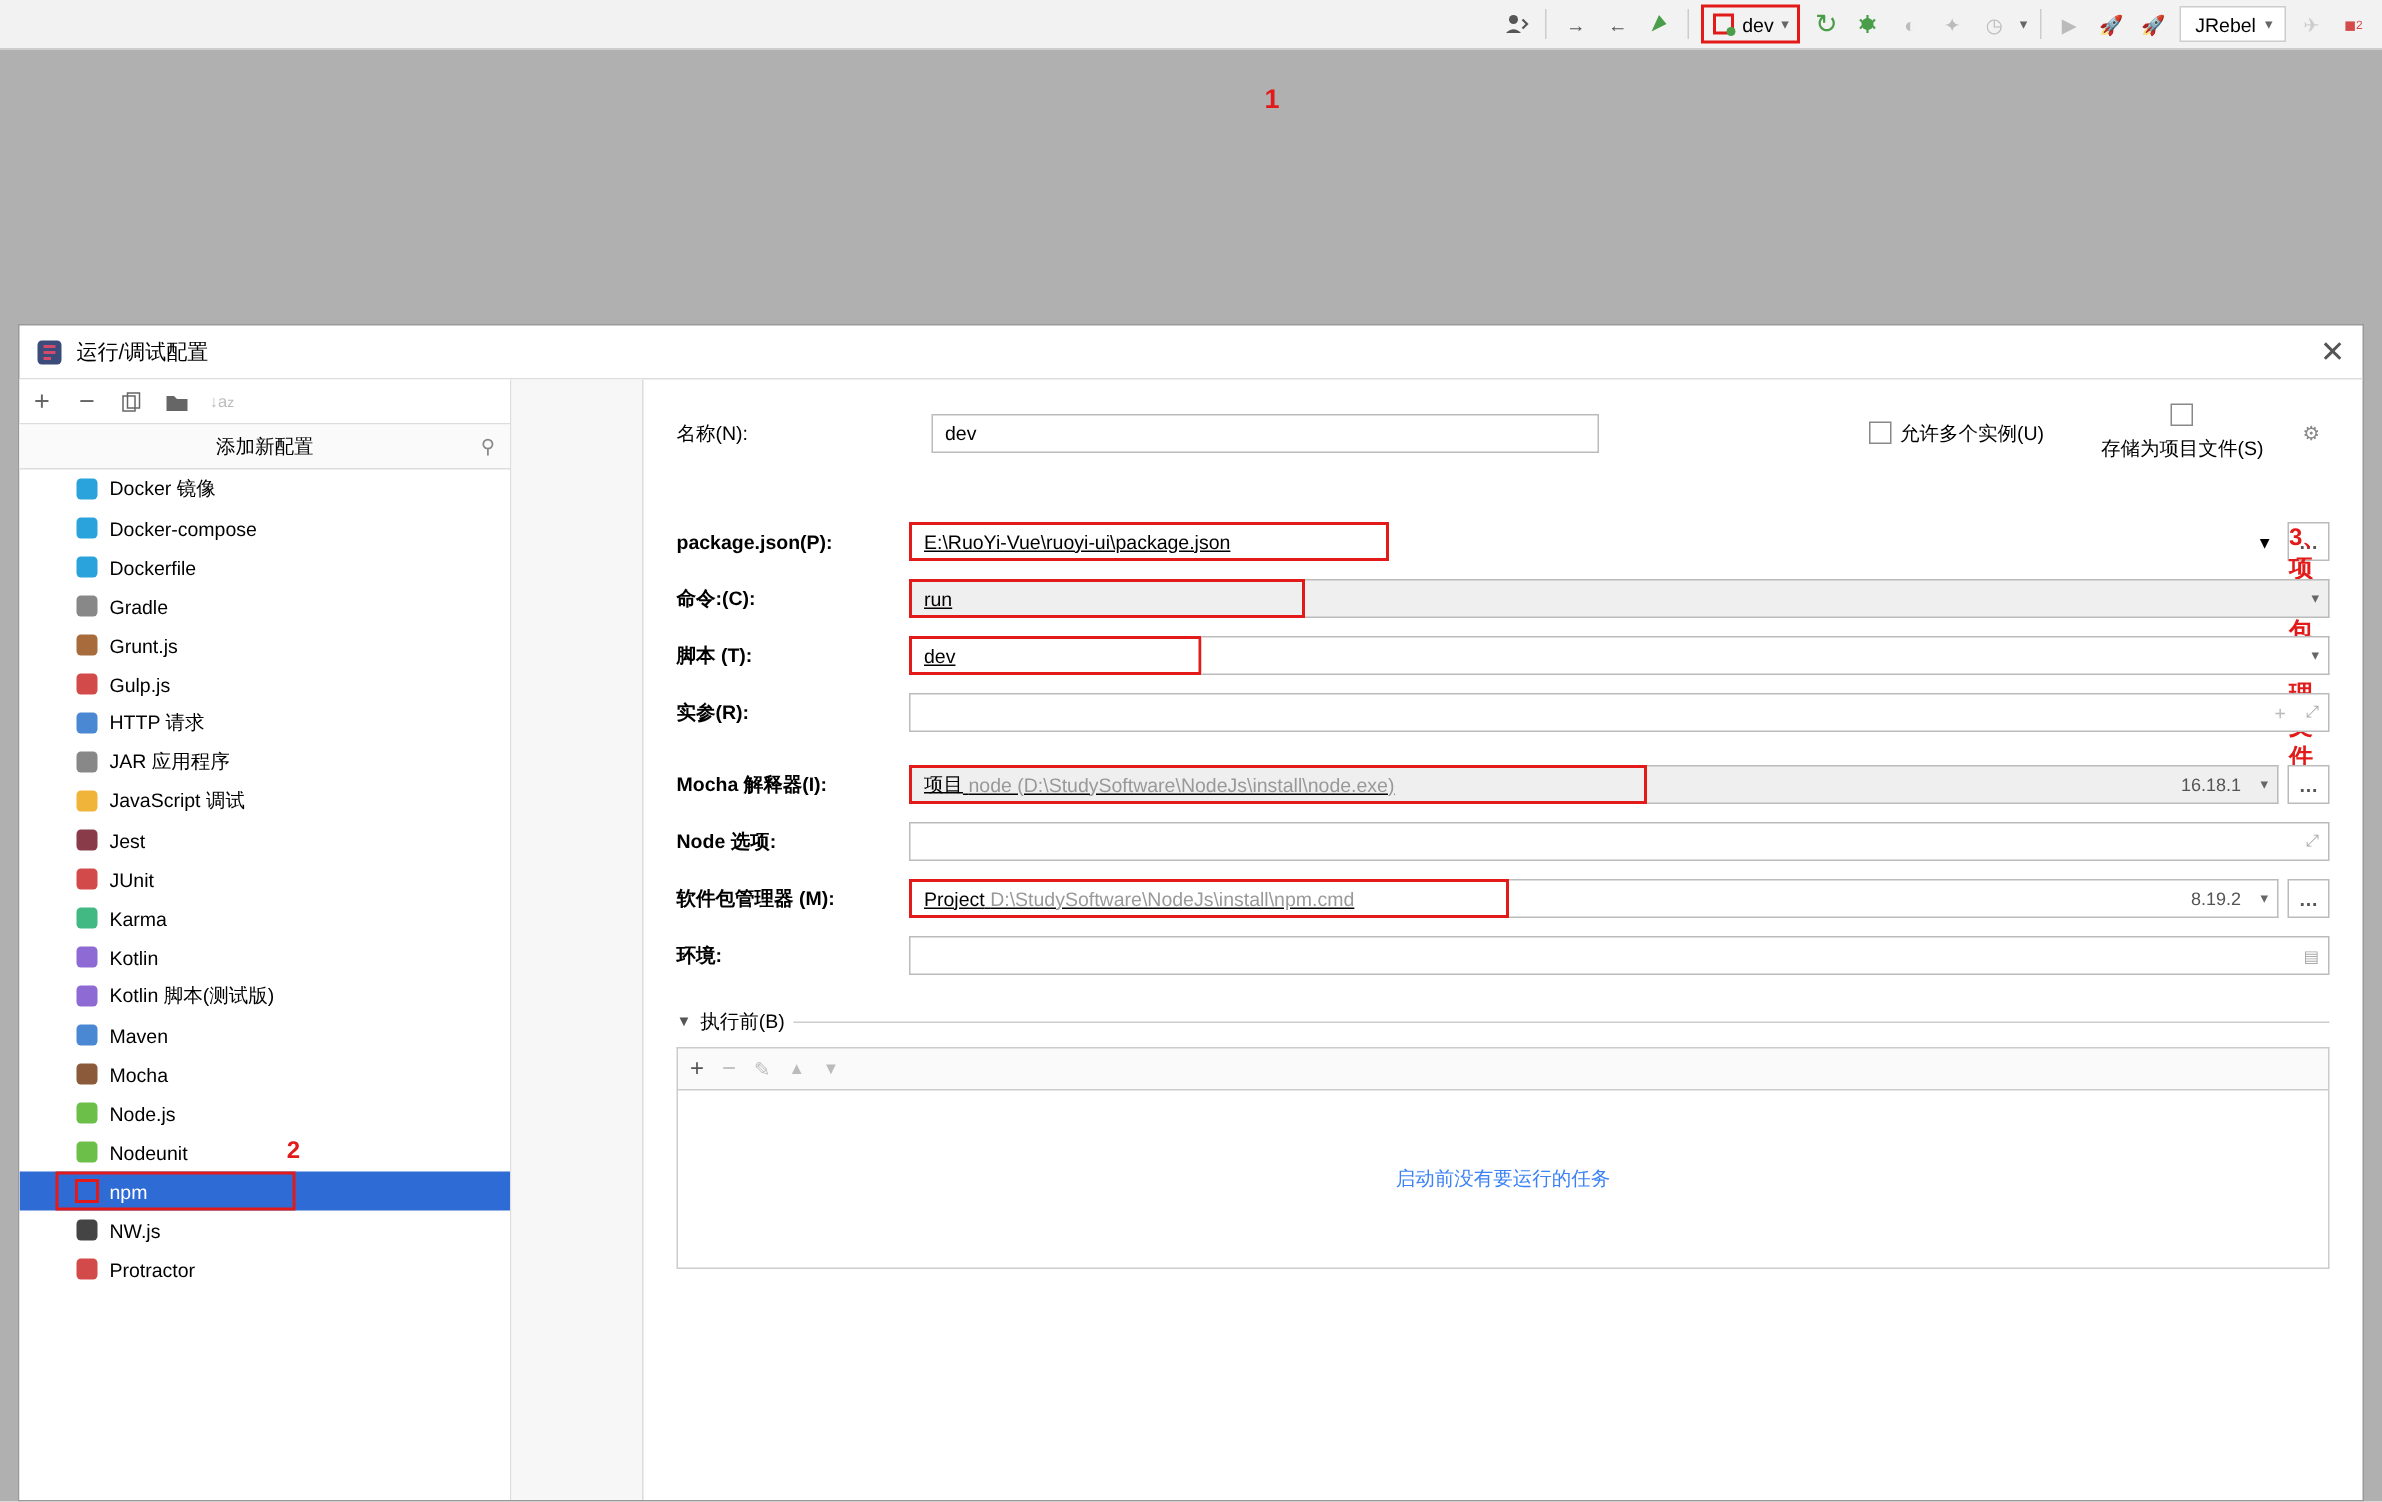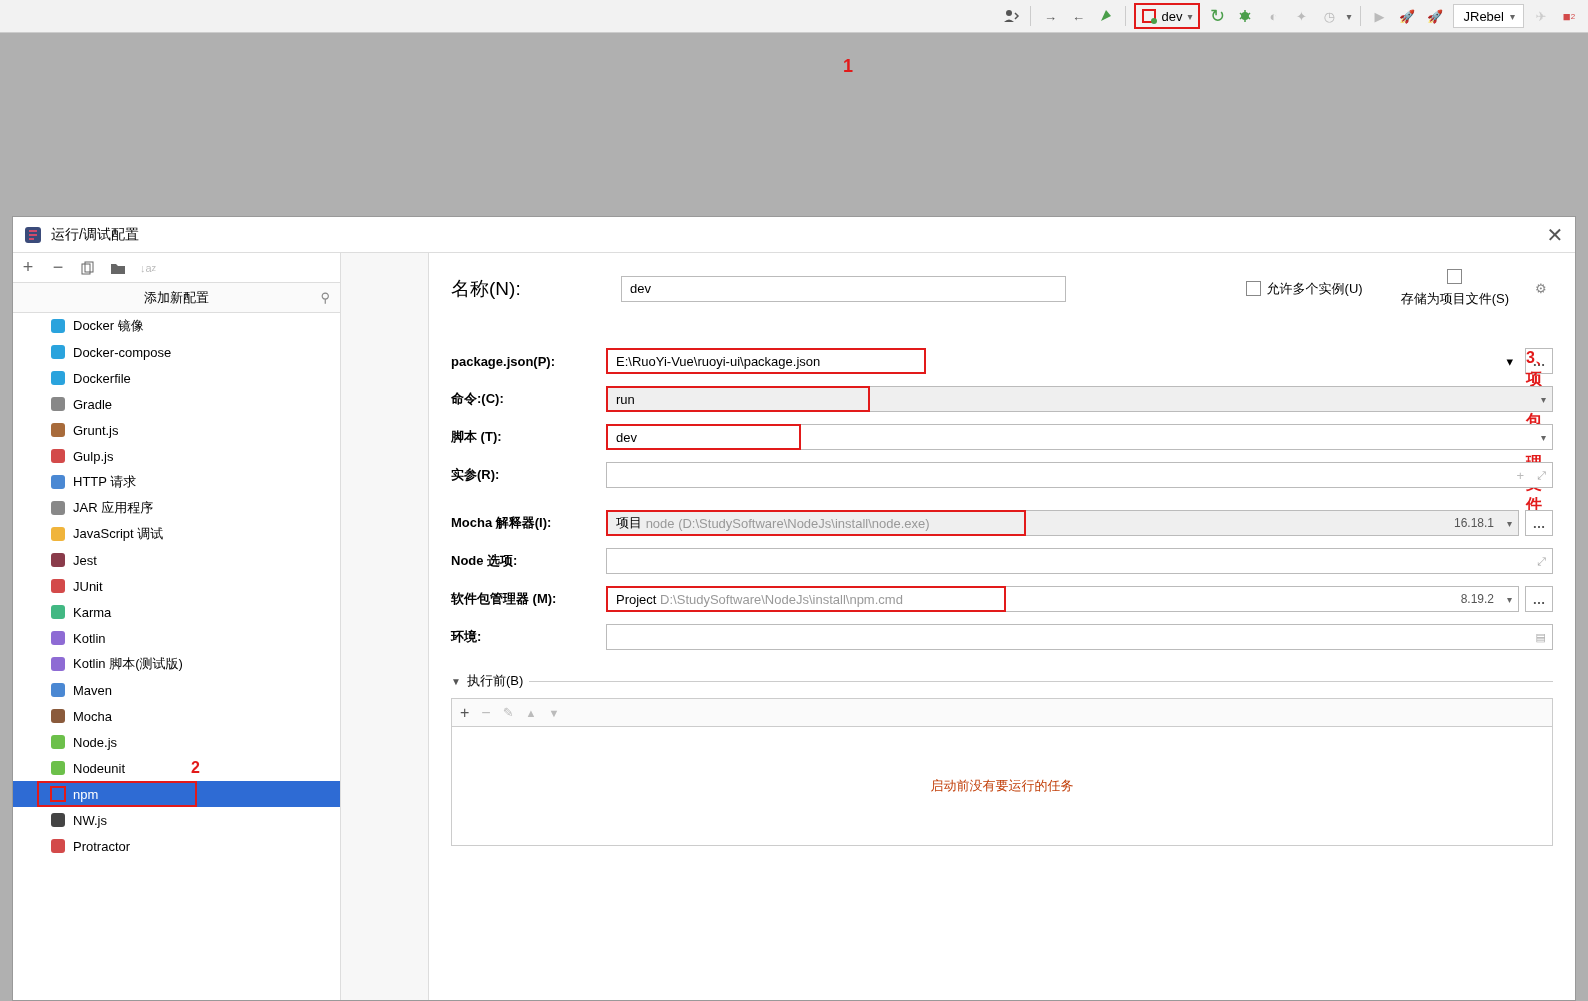--- a/index.html
+++ b/index.html
@@ -39,50 +39,50 @@
 .tree-icon { width: 18px; height: 18px; display: flex; align-items: center; justify-content: center; font-size: 14px; }
 .annotation-2 { position: absolute; right: 140px; color: #e21a1a; font-weight: bold; font-size: 16px; }
 .npm-row-marker { position: absolute; left: 24px; top: 0; bottom: 0; width: 160px; border: 2px solid #e21a1a; pointer-events: none; }
 .npm-icon-box { width: 16px; height: 16px; border: 2px solid #e21a1a; }
 
 
 .mid-gap { width: 88px; background: #f7f7f7; border-right: 1px solid #ddd; }
 
 
 .right-pane { flex: 1; padding: 16px 22px; overflow: hidden; position: relative; }
-.form-label { width: 150px; font-size: 19px; }
+.form-label { width: 150px; font-size: 13px; }
 .text-input { height: 26px; border: 1px solid #bbb; padding: 0 8px; font-size: 13px; background: #fff; }
 .name-row { display: flex; align-items: center; gap: 20px; margin-bottom: 40px; }
 .name-input { width: 445px; }
 .checkbox-group { display: flex; align-items: center; gap: 6px; }
 .chk { width: 15px; height: 15px; border: 1px solid #888; }
 .gear-small { width: 18px; color: #888; }
 
 .field-row { display: flex; align-items: center; margin-bottom: 12px; position: relative; }
 .field-label { width: 155px; font-weight: bold; }
 .field-control { flex: 1; position: relative; display: flex; align-items: center; }
-.combo { flex: 1; height: 26px; border: 1px solid #bbb; background: #fff; display: flex; align-items: center; padding: 0 8px; font-size: 13px; position: relative; }
+.combo { flex: 1; height: 26px; border: 1px solid #bbb; background: #fff; display: flex; align-items: center; padding: 0 8px; font-size: 13px; position: relative; text-decoration: underline; }
 .combo .arrow { position: absolute; right: 6px; color: #666; font-size: 10px; }
 .ellipsis-btn { width: 28px; height: 26px; border: 1px solid #bbb; margin-left: 6px; display: flex; align-items: center; justify-content: center; cursor: pointer; background: #fff; font-weight: bold; color: #555; }
 .red-outline { border: 2px solid #e21a1a !important; }
 .combo.gray-bg { background: #efefef; }
 
 .ann-red { position: absolute; color: #e21a1a; font-weight: bold; font-size: 16px; pointer-events: none; }
 .ann3 { left: 920px; top: 0; }
 
 .node-version { position: absolute; right: 24px; font-size: 12px; color: #555; }
 .gray-hint { color: #999; }
 .expand-btn { position: absolute; right: 6px; color: #aaa; font-size: 11px; }
 
 .section-header { display: flex; align-items: center; gap: 6px; margin: 22px 0 8px 0; cursor: pointer; }
 .section-hr { flex: 1; border: none; border-top: 1px solid #ccc; }
 .tri { font-size: 10px; color: #555; }
 
 .exec-toolbar { display: flex; align-items: center; gap: 12px; padding: 4px 8px; height: 28px; border: 1px solid #ccc; border-bottom: none; background: #fafafa; }
-.exec-list { border: 1px solid #ccc; height: 120px; display: flex; align-items: center; justify-content: center; color: #c2410c; font-size: 13px; }
+.exec-list { border: 1px solid #ccc; height: 120px; display: flex; align-items: center; justify-content: center; color: #3b82f6; font-size: 13px; }
 </style>
 </head>
 <body>
 
 <div class="top-toolbar">
   <span class="tb-icon">
       <svg width="18" height="18" viewBox="0 0 18 18">
         <circle cx="7" cy="6" r="3" fill="#555"></circle>
         <path d="M2 15 Q7 10 12 15" fill="#555"></path>
         <path d="M13 6 l3 3 l-3 3" stroke="#555" fill="none" stroke-width="1.5"></path>
@@ -355,21 +355,21 @@
             <span class="expand-btn">⤢</span>
           </div>
         </div>
       </div>
 
       <div style="height:10px;"></div>
 
       <div class="field-row">
         <span class="field-label"><span>Mocha 解释器(I):</span></span>
         <div class="field-control">
-          <div class="combo gray-bg red-outline" style="width:420px;flex:none;">
+          <div class="combo gray-bg red-outline" style="width:492px;flex:none;">
             <span>项目</span>&nbsp;
             <span class="gray-hint">node (D:\StudySoftware\NodeJs\install\node.exe)</span>
           </div>
 
           <div class="combo gray-bg" style="flex:1;border-left:none;">
             <span class="node-version">16.18.1</span>
             <span class="arrow">▾</span>
           </div>
           <span class="ellipsis-btn">…</span>
         </div>

